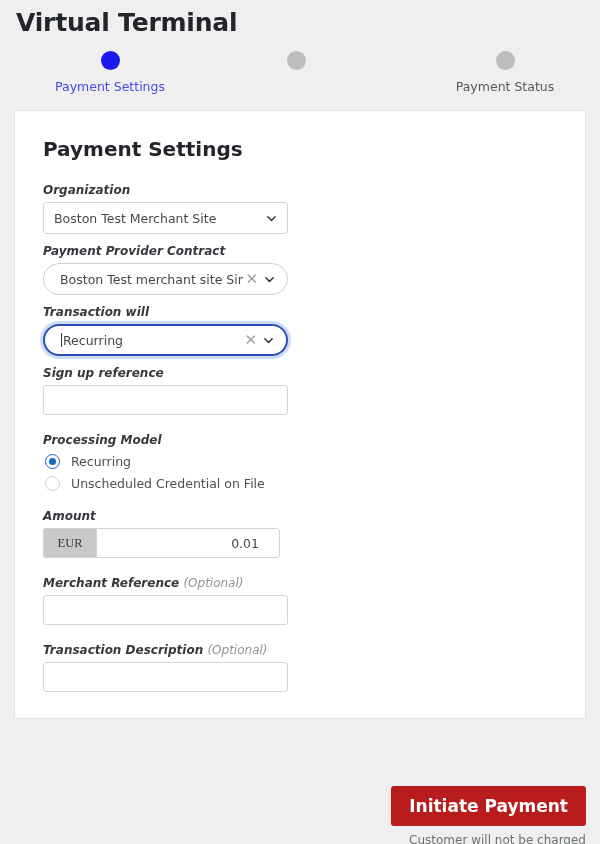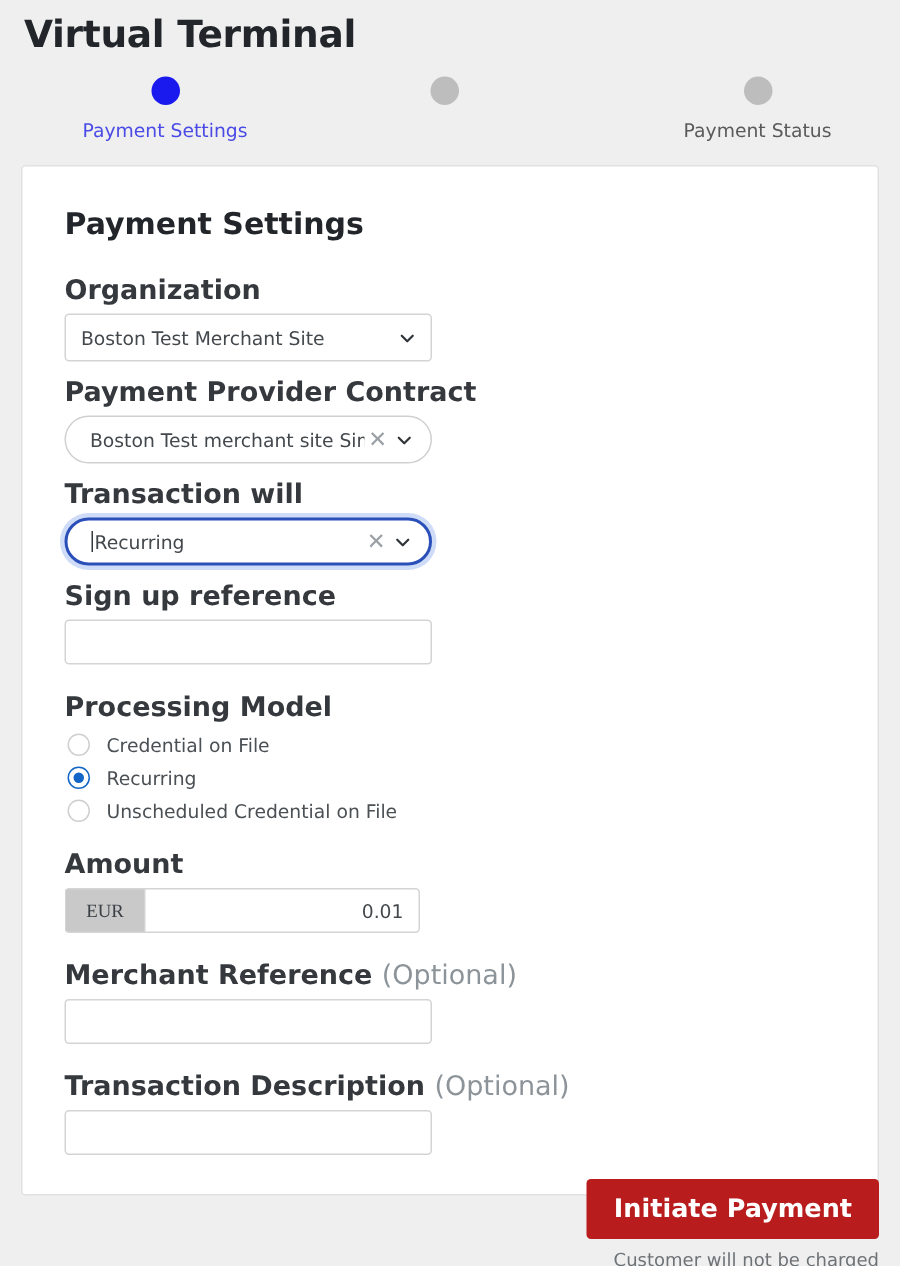--- a/index.html
+++ b/index.html
@@ -86,24 +86,25 @@
     font-weight: bold;
     color: #22262b;
   }
 
   
   .field {
     margin-bottom: 10px;
   }
   .label {
     display: block;
-    font-size: 18px;
+    font-size: 12px;
     font-weight: bold;
     color: #35393d;
     margin-bottom: 5px;
+    font-style: italic;
   }
   .label .optional {
     font-weight: normal;
     color: #8d9499;
   }
 
   .input-box {
     box-sizing: border-box;
     width: 245px;
     height: 30px;
@@ -249,21 +250,21 @@
     font-family: Liberation Serif, serif;
   }
   .amount-input {
     flex: 1;
     border: 1px solid #d4d4d4;
     border-radius: 0 3px 3px 0;
     background: #fff;
     display: flex;
     align-items: center;
     justify-content: flex-end;
-    padding-right: 10px;
+    padding-right: 20px;
     font-size: 12.5px;
     color: #43484d;
     box-sizing: border-box;
   }
 
   .spacer-sm { height: 8px; }
 
   
   .footer {
     position: absolute;
@@ -353,24 +354,20 @@
     <span class="label">Sign up reference</span>
     <div class="input-box"></div>
   </div>
 
   <div class="spacer-sm"></div>
 
   <div class="field">
     <span class="label">Processing Model</span>
     <div class="radio-group">
       <div class="radiorow">
-        <span class="radio"></span>
-        <span class="rtext">Credential on File</span>
-      </div>
-      <div class="radiorow">
         <span class="radio checked"></span>
         <span class="rtext">Recurring</span>
       </div>
       <div class="radiorow">
         <span class="radio"></span>
         <span class="rtext">Unscheduled Credential on File</span>
       </div>
     </div>
   </div>
 

